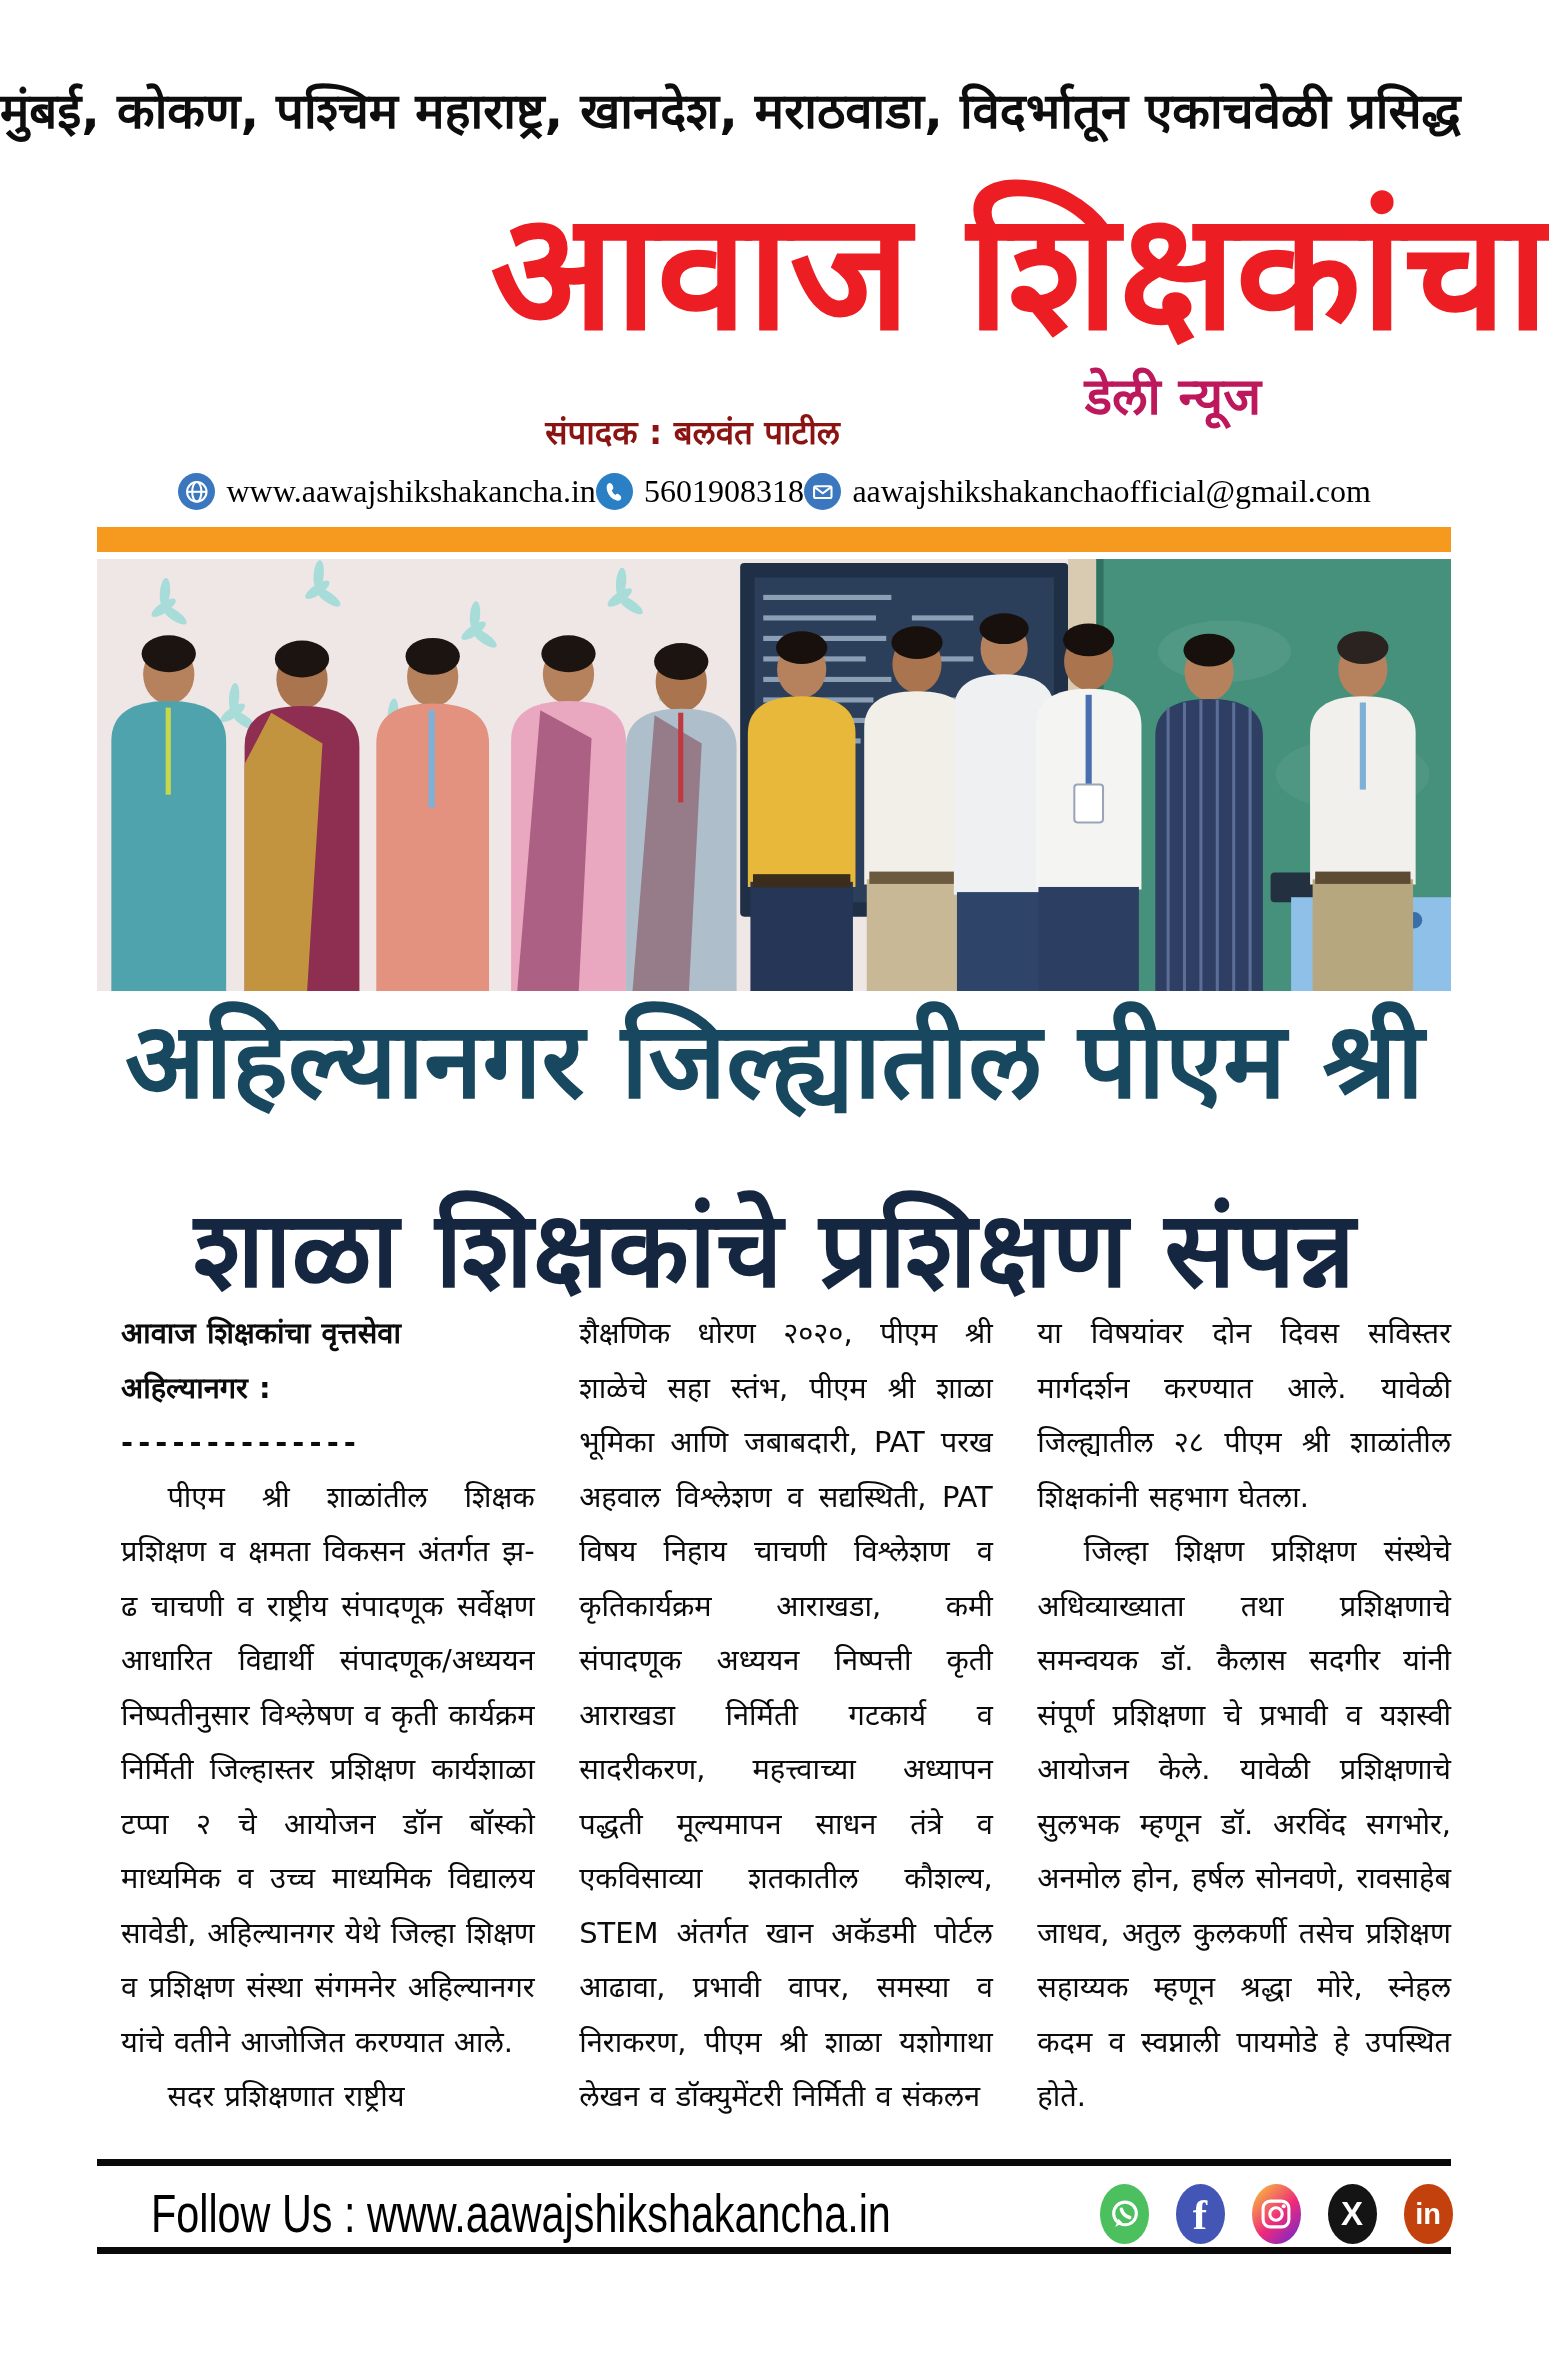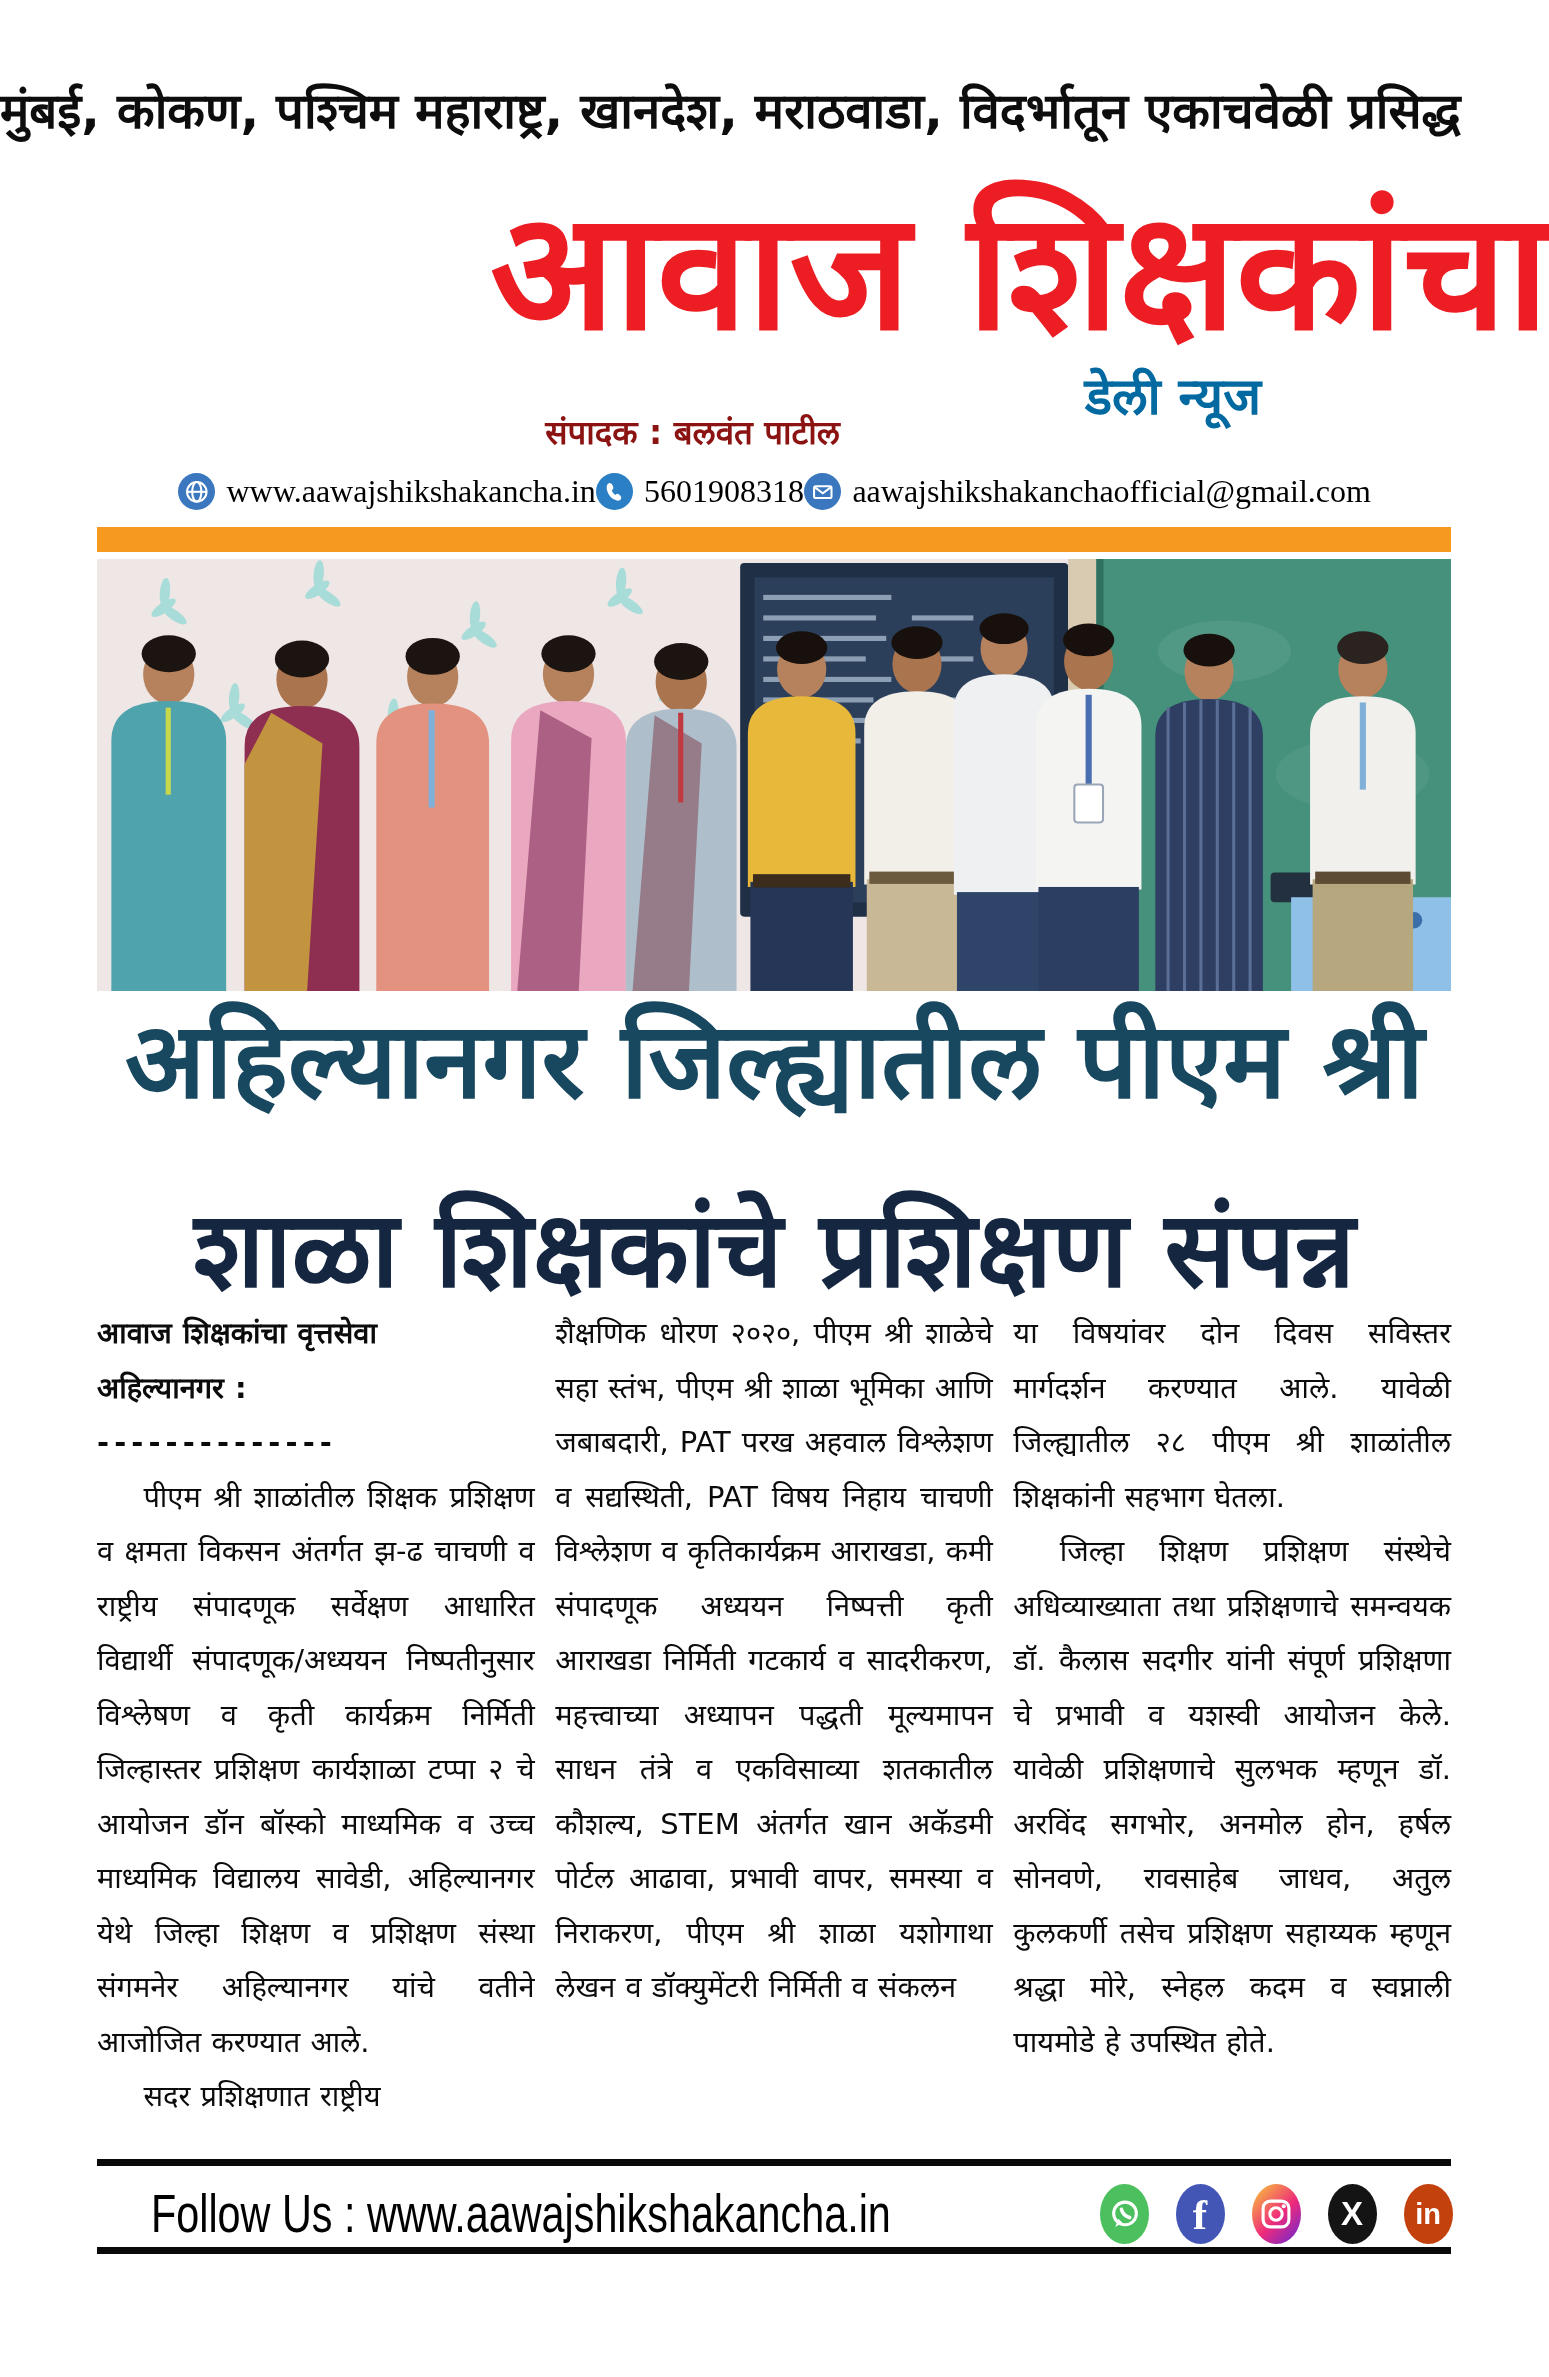--- a/index.html
+++ b/index.html
@@ -28,21 +28,21 @@
     margin-left:25px;
   }
   .editor-line{
     position:absolute; top:409px; left:0; right:164px;
     text-align:center;
     font-size:33px; font-weight:700; color:#8B1413;
     white-space:nowrap;
   }
   .edition{
     position:absolute; top:359px; right:288px;
-    font-size:51px; font-weight:700; color:#0369a1;
+    font-size:51px; font-weight:700; color:#be185d;
     white-space:nowrap;
   }
   
   .contact-row{
     position:absolute; top:473px; left:0; right:0;
     display:flex; justify-content:center; align-items:center; 
   }
   .contact-item{display:flex; align-items:center; gap:11.3px;}
   .contact-item .txt{
     font-family:"Liberation Serif", serif;
@@ -75,21 +75,21 @@
   .headline-2{
     position:absolute; top:1139px; left:0; right:0;
     text-align:center; font-size:105px; font-weight:700;
     line-height:1.3; color:#152641; white-space:nowrap;margin-top:43px;
   }
   
   .article{
     position:absolute; top:1306px; left:97px; width:1354px;
     display:flex; gap:20.5px;
   }
-  .col{flex:1 1 0; min-width:0;}
+  .col{flex:1 1 0; min-width:0;margin-left:24px;}
   .col p{
     margin:0; text-align:justify;
     font-size:29px; line-height:1.88; color:#0b0b0b;
     word-spacing:1px;
   }
   .col p.indent{text-indent:1.6em;}
   .byline{
     font-size:30px; font-weight:700; line-height:1.8; color:#000;
     margin:0 0 0 20.5px;
   }

